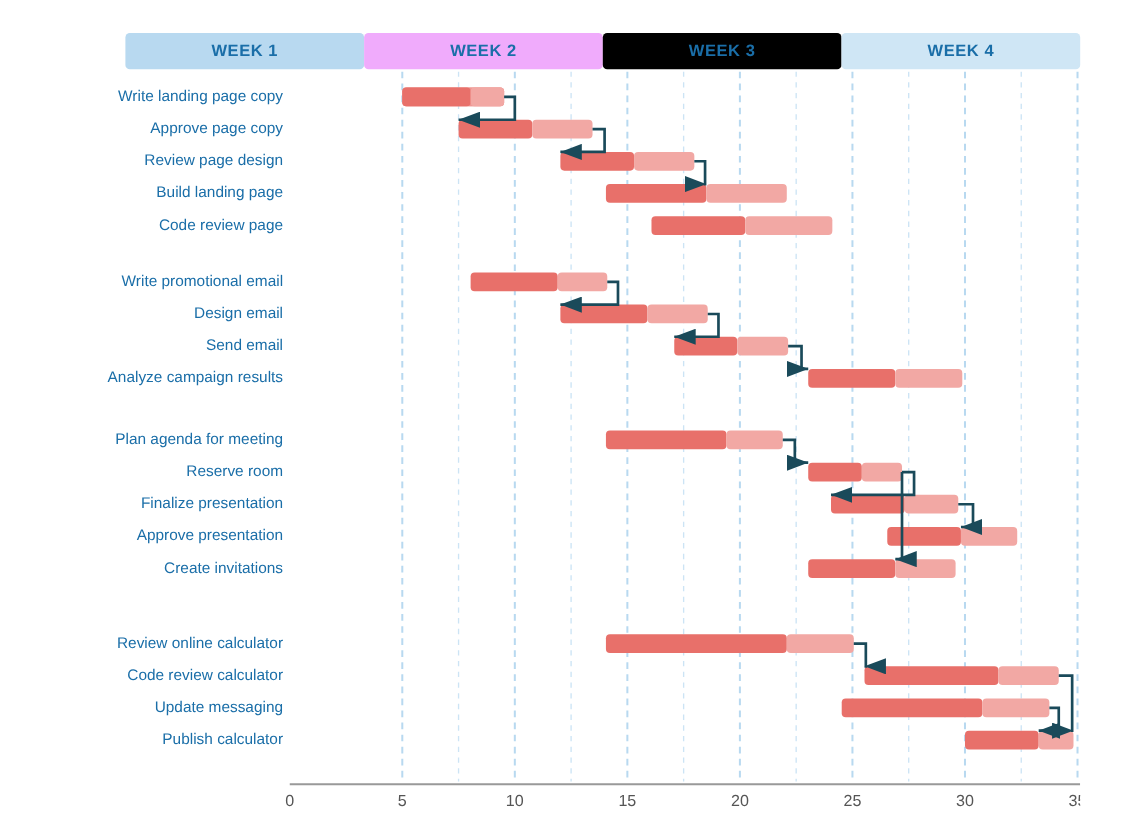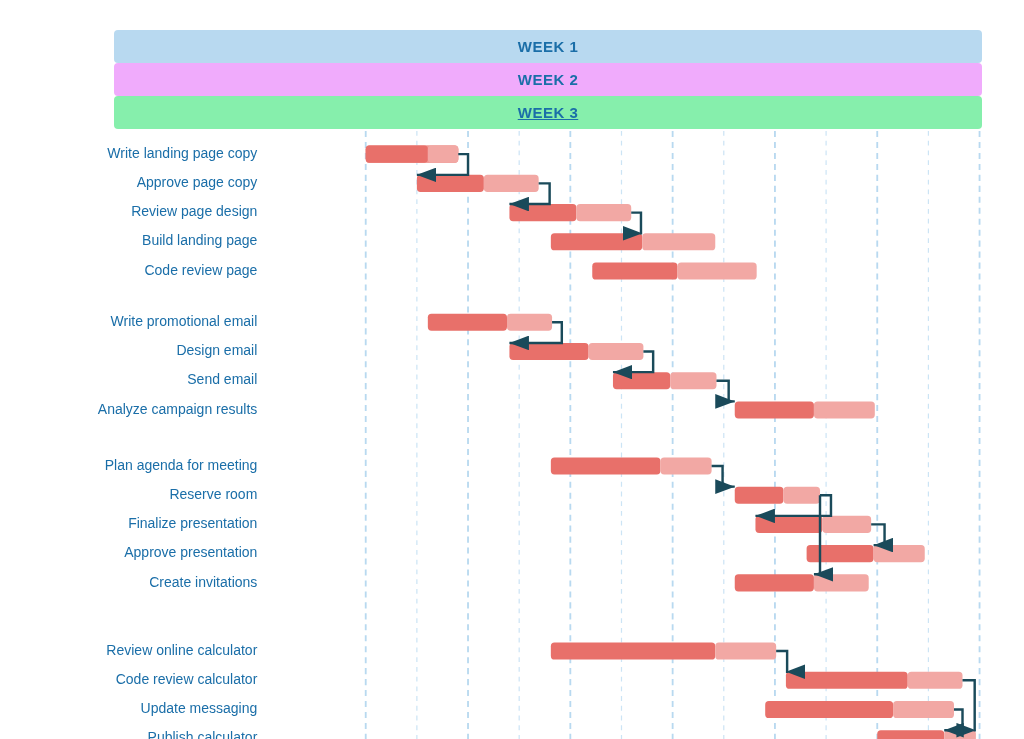--- a/index.html
+++ b/index.html
@@ -1,35 +1,36 @@
 <!DOCTYPE html>
 <html><head>
   <meta charset="utf-8">
   <style>
     * { box-sizing: border-box; margin: 0; padding: 0; }
     body { background: #fff; font-family: Arial, sans-serif; display: flex; justify-content: center; align-items: center; width: 1024px; height: 739px; overflow: hidden; }
     .chart-container { width: 980px; height: 700px; position: relative; padding: 10px 20px 60px 10px; }
-    .header-row { display: flex; margin-left: 82px; margin-bottom: 0; flex-direction: column; }
+    .header-row { display: flex; margin-left: 82px; margin-bottom: 0; }
     .week-header { flex: 1; text-align: center; padding: 8px 4px; font-weight: 900; font-size: 15px; color: #1a6ea8; letter-spacing: 0.5px; border-radius: 4px; }
     .week-header.w1 { background: #b8d9f0; }
     .week-header.w2 { background: #f0abfc; }
-    .week-header.w3 { background: #86efac; text-decoration: underline; }
+    .week-header.w3 { background: #000000; }
     .week-header.w4 { background: #cfe6f5; }
 
     .gantt-svg { width: 100%; }
   </style>
 </head>
 <body>
 
 <div class="chart-container">
   
   <div class="header-row">
     <div class="week-header w1">WEEK 1</div>
     <div class="week-header w2">WEEK 2</div>
     <div class="week-header w3">WEEK 3</div>
+    <div class="week-header w4">WEEK 4</div>
   </div>
 
   
   <svg class="gantt-svg" viewBox="0 0 780 590" style="margin-top:2px;">
 
     <defs>
       <marker id="arrowhead" markerWidth="8" markerHeight="6" refX="8" refY="3" orient="auto">
         <polygon points="0 0, 8 3, 0 6" fill="#1a4a5a"></polygon>
       </marker>
     </defs>

